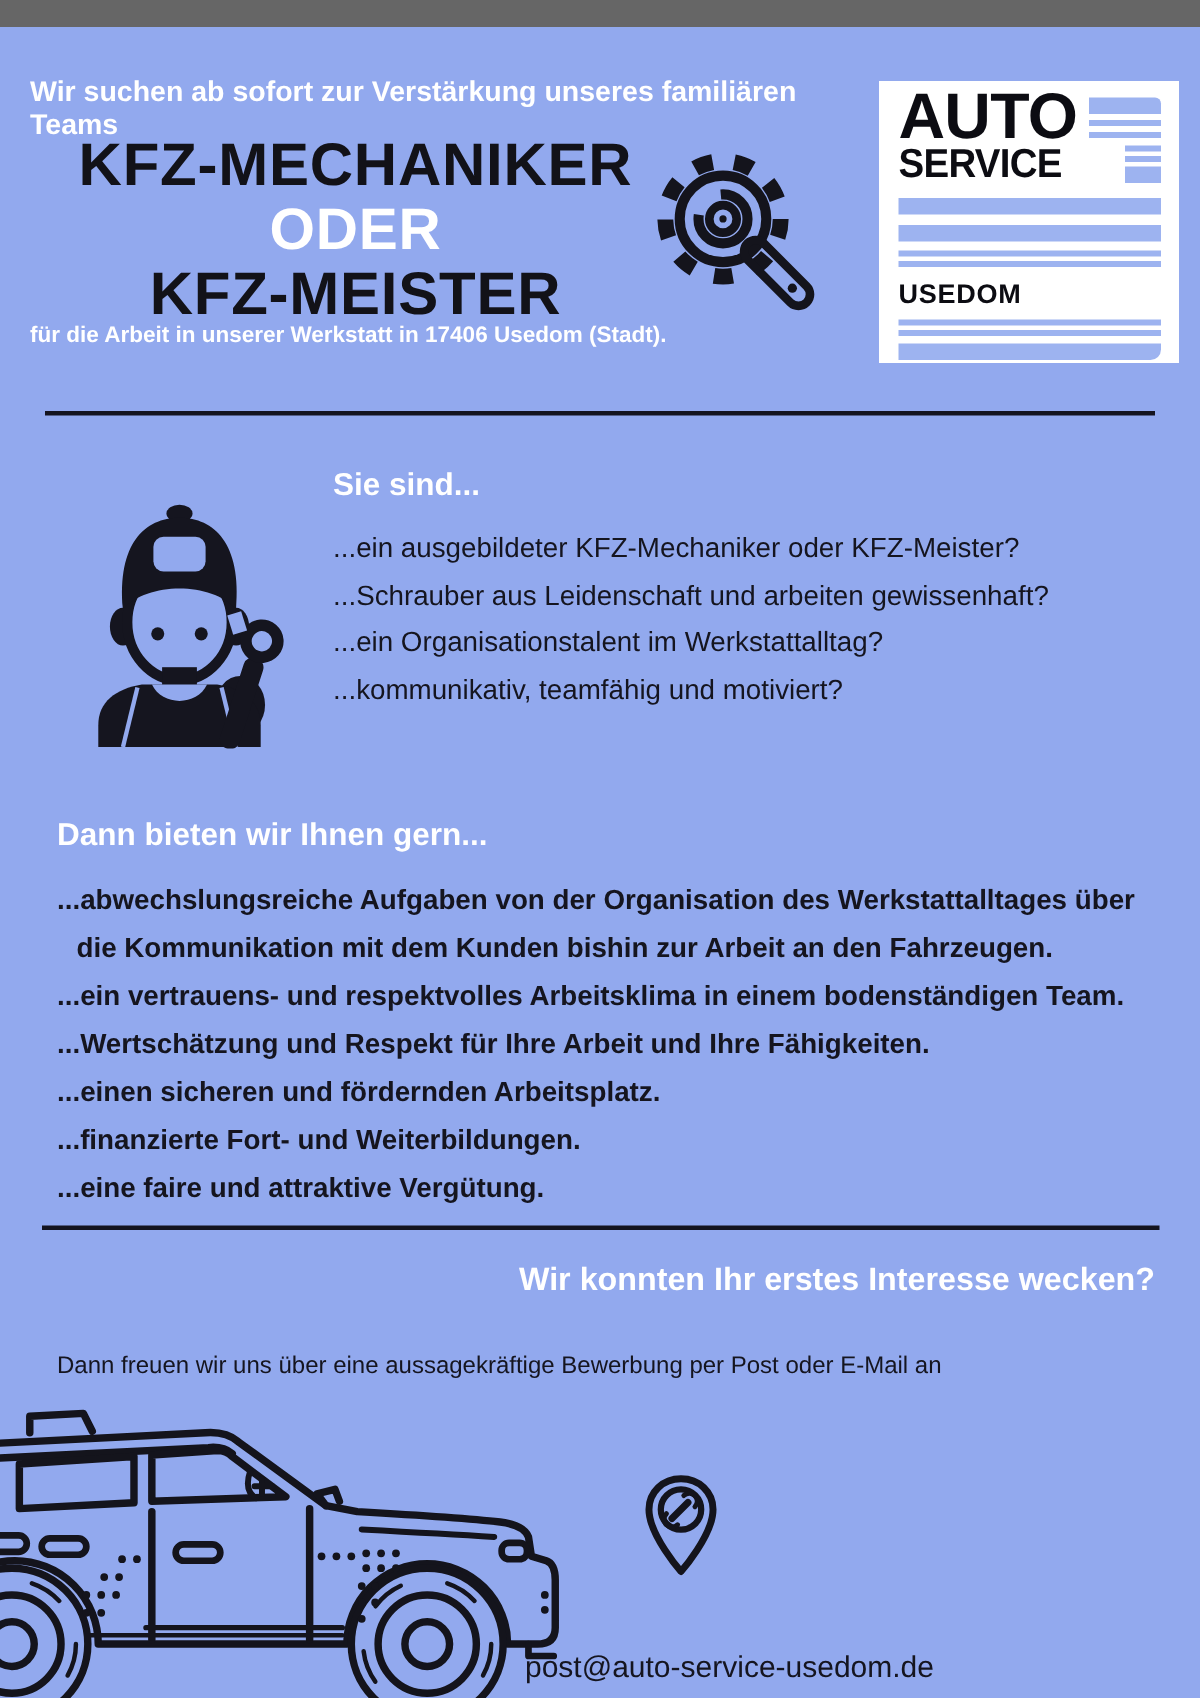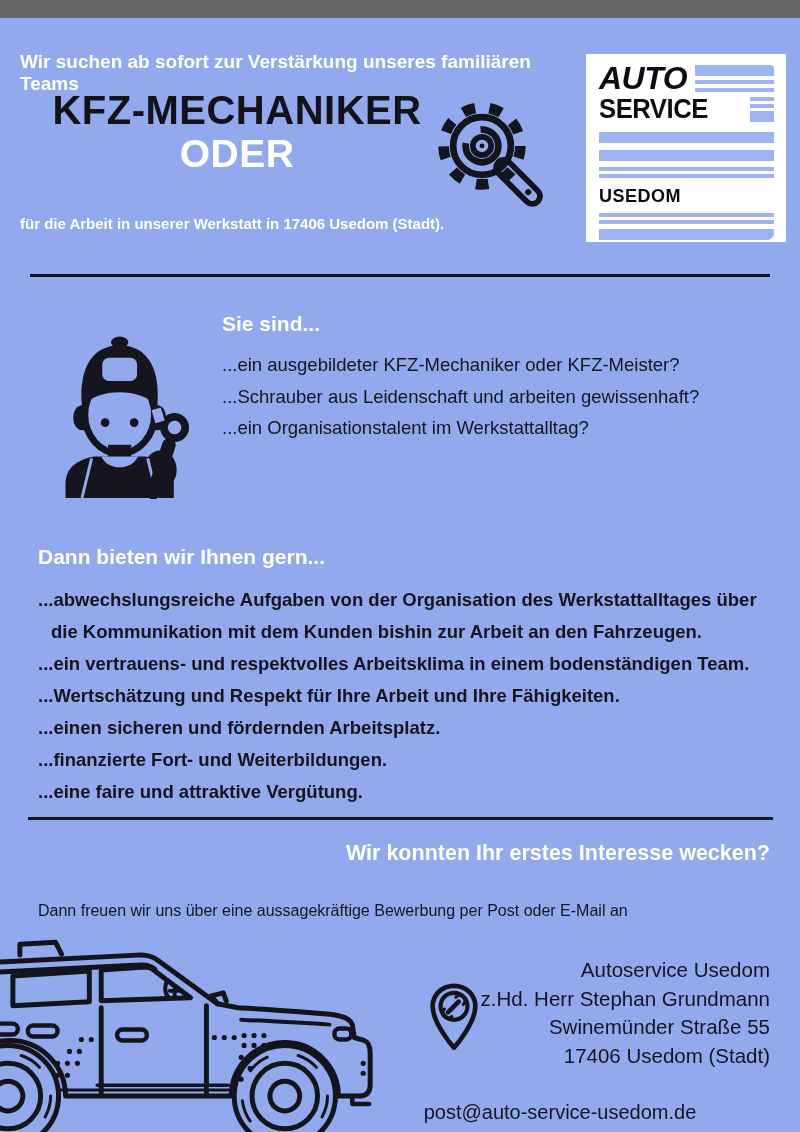--- a/index.html
+++ b/index.html
@@ -35,21 +35,21 @@
     position:absolute;left:20px;top:197px;width:560px;
     font-size:15px;font-weight:bold;color:var(--white);
   }
   .gear-icon{position:absolute;left:432px;top:76px;}
   
   .logo{
     position:absolute;left:586px;top:36px;width:200px;height:188px;
     background:var(--white);padding:9px 12px 7px 13px;
   }
   .logo-row{display:flex;align-items:flex-start;gap:8px;}
-  .logo-auto{font-size:32px;font-weight:bold;line-height:30px;letter-spacing:-.5px;color:#0c0c12;font-style:italic;}
+  .logo-auto{font-size:43px;font-weight:bold;line-height:30px;letter-spacing:-.5px;color:#0c0c12;}
   .logo-service{font-size:27px;font-weight:bold;line-height:27px;letter-spacing:-.5px;color:#0c0c12;transform:scaleX(.95);transform-origin:left;}
   .logo-col{flex:1;display:flex;flex-direction:column;}
   .bar{background:var(--stripe);width:100%;}
   .bar.t{height:11px;}
   .bar.s{height:4px;}
   .logo-usedom{font-size:18px;font-weight:bold;letter-spacing:.5px;color:#0c0c12;margin:8px 0 6px;}
   
   .divider{position:absolute;height:3px;background:#14141f;}
   .divider.top{left:30px;top:256px;width:740px;}
   .divider.bottom{left:28px;top:799px;width:745px;}
@@ -78,33 +78,34 @@
   }
   
   .car-art{position:absolute;left:0;top:910px;}
   .pin-icon{position:absolute;left:428px;top:960px;}
   .contact-block{
     position:absolute;right:30px;top:938px;width:420px;
     text-align:right;font-size:20.5px;line-height:28.5px;color:var(--ink);
   }
   .email-line{
     position:absolute;right:30px;top:1083px;width:420px;
-    text-align:center;font-size:20px;color:var(--ink);
+    text-align:left;font-size:20px;color:var(--ink);
   }
 </style>
 </head>
 <body>
 
 <div class="poster">
 
   <div class="intro-line">Wir suchen ab sofort zur Verstärkung unseres familiären Teams</div>
 
   <div class="title-block">
     <div class="title-dark">KFZ-MECHANIKER</div>
     <div class="title-light">ODER</div>
+    <div class="title-dark">KFZ-MEISTER</div>
   </div>
 
   <div class="gear-icon">
     <svg width="125" height="125" viewBox="0 0 130 130">
       <g fill="none" stroke="#14141c">
         <circle cx="52" cy="54" r="40" stroke-width="11" stroke-dasharray="13 15"></circle>
         <circle cx="52" cy="54" r="30" stroke-width="7"></circle>
         <circle cx="52" cy="54" r="9.5" stroke-width="6"></circle>
         <circle cx="52" cy="54" r="2.5" fill="#14141c" stroke="none"></circle>
         <g transform="translate(52,54)">
@@ -177,20 +178,21 @@
       </g>
     </svg>
   </div>
 
   <div class="qual-block">
     <div class="section-heading">Sie sind...</div>
     <ul class="plain">
       <li>...ein ausgebildeter KFZ-Mechaniker oder KFZ-Meister?</li>
       <li>...Schrauber aus Leidenschaft und arbeiten gewissenhaft?</li>
       <li>...ein Organisationstalent im Werkstattalltag?</li>
+      <li>...kommunikativ, teamfähig und motiviert?</li>
     </ul>
   </div>
 
   <div class="offers-block">
     <div class="section-heading">Dann bieten wir Ihnen gern...</div>
     <ul class="plain">
       <li>...abwechslungsreiche Aufgaben von der Organisation des Werkstattalltages über die Kommunikation mit dem Kunden bishin zur Arbeit an den Fahrzeugen.</li>
       <li>...ein vertrauens- und respektvolles Arbeitsklima in einem bodenständigen Team.</li>
       <li>...Wertschätzung und Respekt für Ihre Arbeit und Ihre Fähigkeiten.</li>
       <li>...einen sicheren und fördernden Arbeitsplatz.</li>
@@ -269,22 +271,16 @@
       <g fill="none" stroke="#14141c" stroke-linecap="round" stroke-linejoin="round">
         <path d="M 28,71 C 28,71 5,45 5,26.5 C 5,14 15,4.5 28,4.5 C 41,4.5 51,14 51,26.5 C 51,45 28,71 28,71 Z" stroke-width="5"></path>
         <circle cx="28" cy="26.5" r="14.5" stroke-width="4.5"></circle>
         <line x1="21.5" y1="33" x2="33" y2="21.5" stroke-width="5"></line>
         <path d="M 30,16.5 A 5.5,5.5 0 1 1 38,24.5" stroke-width="3.5"></path>
         <path d="M 25.5,37.5 A 5.5,5.5 0 1 1 17.5,29.5" stroke-width="3.5"></path>
       </g>
     </svg>
   </div>
 
-  <div class="contact-block">
-    <div>Autoservice Usedom</div>
-    <div>z.Hd. Herr Stephan Grundmann</div>
-    <div>Swinemünder Straße 55</div>
-    <div>17406 Usedom (Stadt)</div>
-  </div>
 
   <div class="email-line">post@auto-service-usedom.de</div>
 
 </div>
 
 </body></html>

